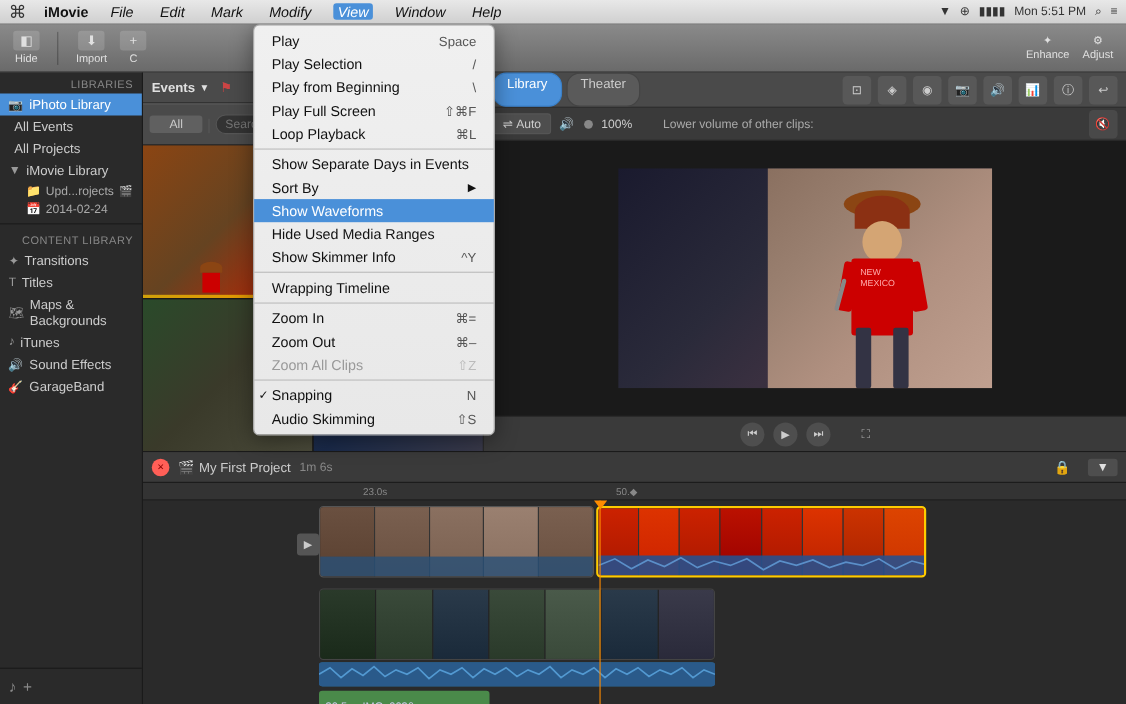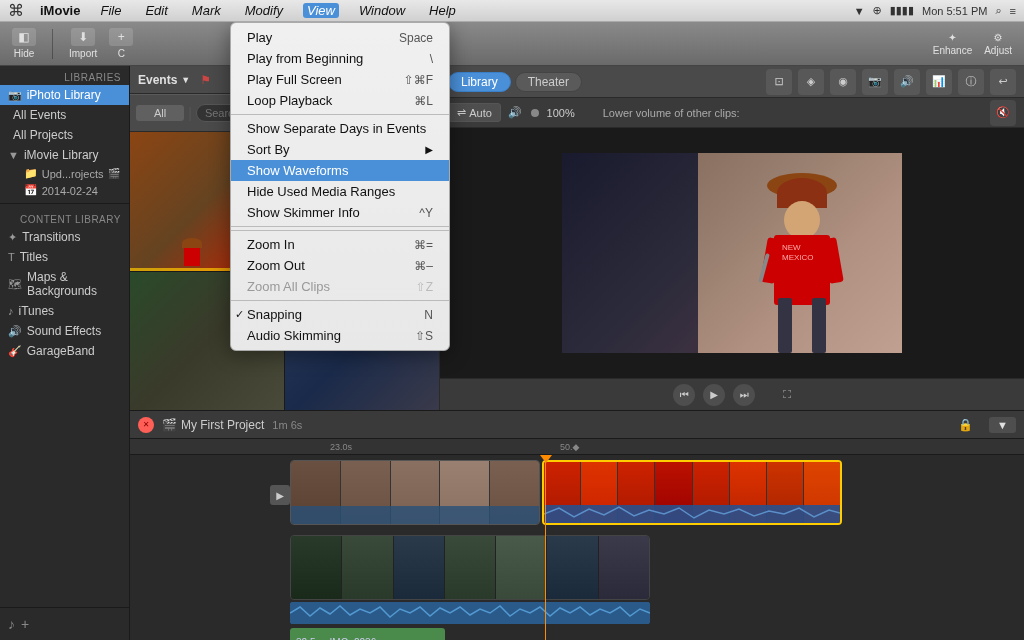--- a/index.html
+++ b/index.html
@@ -215,21 +215,20 @@
     #preview-panel {
       flex: 1;
       display: flex;
       flex-direction: column;
       background: #3a3a3a;
     }
     .preview-toolbar {
       height: 32px;
       background: #4a4a4a;
       display: flex;
-      align-items: center;
       padding: 0 8px;
       gap: 8px;
       border-bottom: 1px solid #2a2a2a;
     }
     .preview-tabs {
       display: flex;
       gap: 4px;
     }
     .preview-tab {
       background: #5a5a5a;
@@ -860,20 +859,24 @@
   </div>
 </div>
 
 <div id="dropdown-overlay"></div>
 <div id="dropdown-menu">
   <div class="menu-row">
     <span>Play</span>
     <span class="shortcut">Space</span>
   </div>
   <div class="menu-row">
+    <span>Play Selection</span>
+    <span class="shortcut">/</span>
+  </div>
+  <div class="menu-row">
     <span>Play from Beginning</span>
     <span class="shortcut">\</span>
   </div>
   <div class="menu-row">
     <span>Play Full Screen</span>
     <span class="shortcut">⇧⌘F</span>
   </div>
   <div class="menu-row">
     <span>Loop Playback</span>
     <span class="shortcut">⌘L</span>
@@ -890,20 +893,23 @@
     <span>Show Waveforms</span>
   </div>
   <div class="menu-row">
     <span>Hide Used Media Ranges</span>
   </div>
   <div class="menu-row">
     <span>Show Skimmer Info</span>
     <span class="shortcut">^Y</span>
   </div>
   <div class="menu-section-div"></div>
+  <div class="menu-row">
+    <span>Wrapping Timeline</span>
+  </div>
   <div class="menu-section-div"></div>
   <div class="menu-row">
     <span>Zoom In</span>
     <span class="shortcut">⌘=</span>
   </div>
   <div class="menu-row">
     <span>Zoom Out</span>
     <span class="shortcut">⌘–</span>
   </div>
   <div class="menu-row" style="color:#999;">

